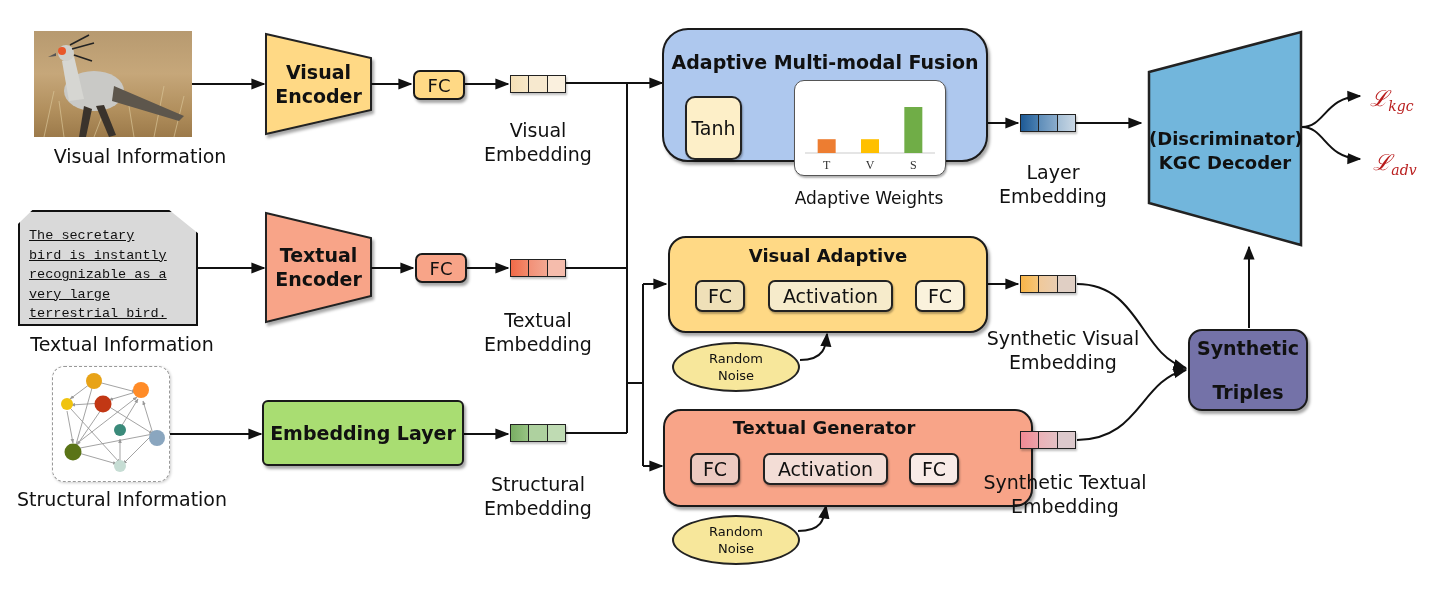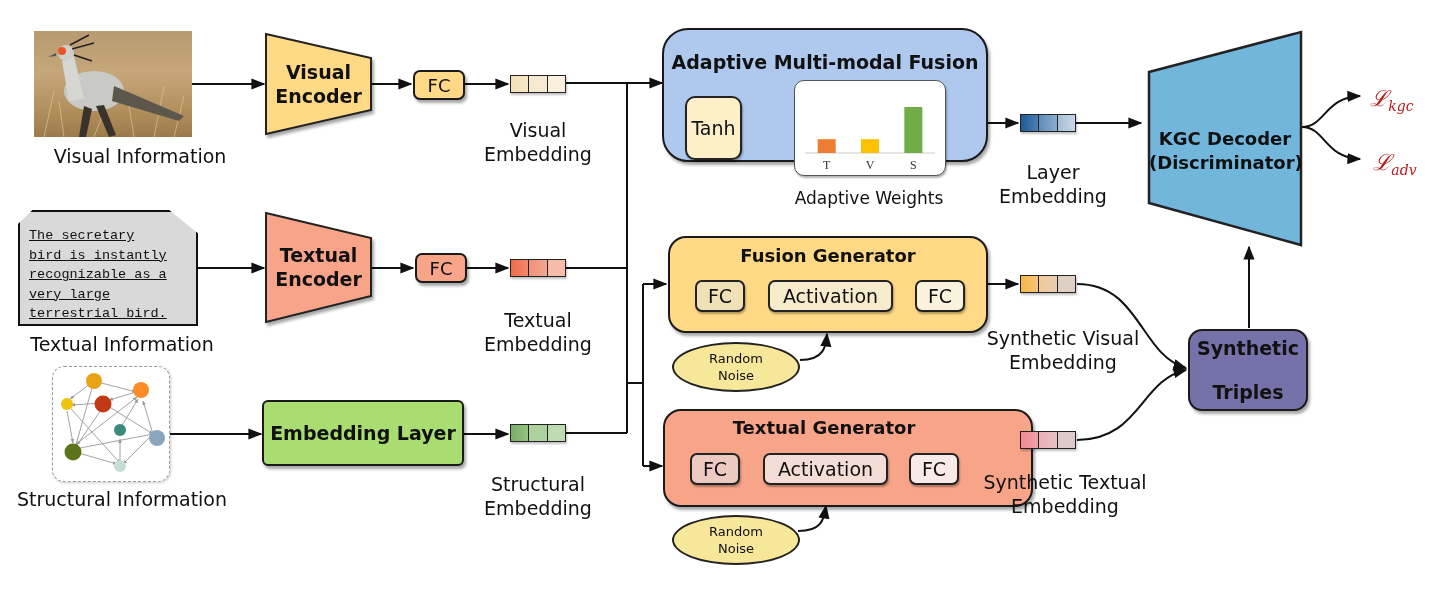--- a/index.html
+++ b/index.html
@@ -228,21 +228,21 @@
   <span style="background:linear-gradient(90deg,#1e5a96,#4a7fb0);"></span>
     <span style="background:linear-gradient(90deg,#5e8db9,#8aaccc);"></span>
     <span style="background:linear-gradient(90deg,#a5bfd6,#c9d7e4);"></span>
 </div>
 <div class="lbl" style="left:995px;top:160px;width:116px;">
   <div>Layer</div>
     <div>Embedding</div>
 </div>
 
 <div class="box" style="left:668px;top:236px;width:320px;height:97px;background:#ffd985;border-radius:18px;display:block;">
-  <div class="lbl bold" style="left:0;top:6px;width:316px;font-size:18px;">Fusion Generator</div>
+  <div class="lbl bold" style="left:0;top:6px;width:316px;font-size:18px;">Visual Adaptive</div>
   <div class="inner" style="left:25px;top:42px;width:50px;height:32px;background:#efe0b8;">FC</div>
   <div class="inner" style="left:98px;top:42px;width:125px;height:32px;background:#f6ebcb;">Activation</div>
   <div class="inner" style="left:245px;top:42px;width:50px;height:32px;background:#faf2dc;">FC</div>
 </div>
 <div class="noise" style="left:672px;top:342px;width:128px;height:50px;">
   <div>Random</div>
     <div>Noise</div>
 </div>
 
 <div class="box" style="left:663px;top:409px;width:370px;height:98px;background:#f8a488;border-radius:18px;display:block;">
@@ -275,22 +275,22 @@
   <div>Synthetic Textual</div>
     <div>Embedding</div>
 </div>
 
 <div class="box bold" style="left:1188px;top:329px;width:120px;height:82px;background:#7472a8;border-radius:14px;flex-direction:column;font-size:19px;line-height:24px;gap:20px;">
   <div>Synthetic</div>
   <div>Triples</div>
 </div>
 
 <div class="lbl bold" style="left:1149px;top:127px;width:152px;font-size:18px;line-height:24px;">
+  <div>(Discriminator)</div>
   <div>KGC Decoder</div>
-  <div>(Discriminator)</div>
 </div>
 
 <div class="abs math" style="left:1370px;top:82px;">
   <span>ℒ</span><sub>kgc</sub>
 </div>
 <div class="abs math" style="left:1373px;top:146px;">
   <span>ℒ</span><sub>adv</sub>
 </div>
 
 </body></html>

